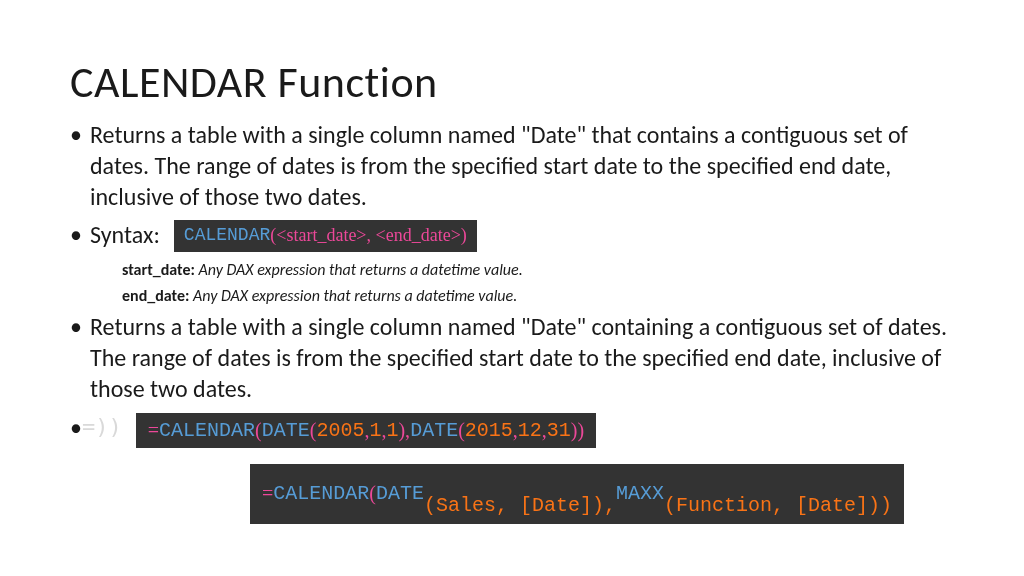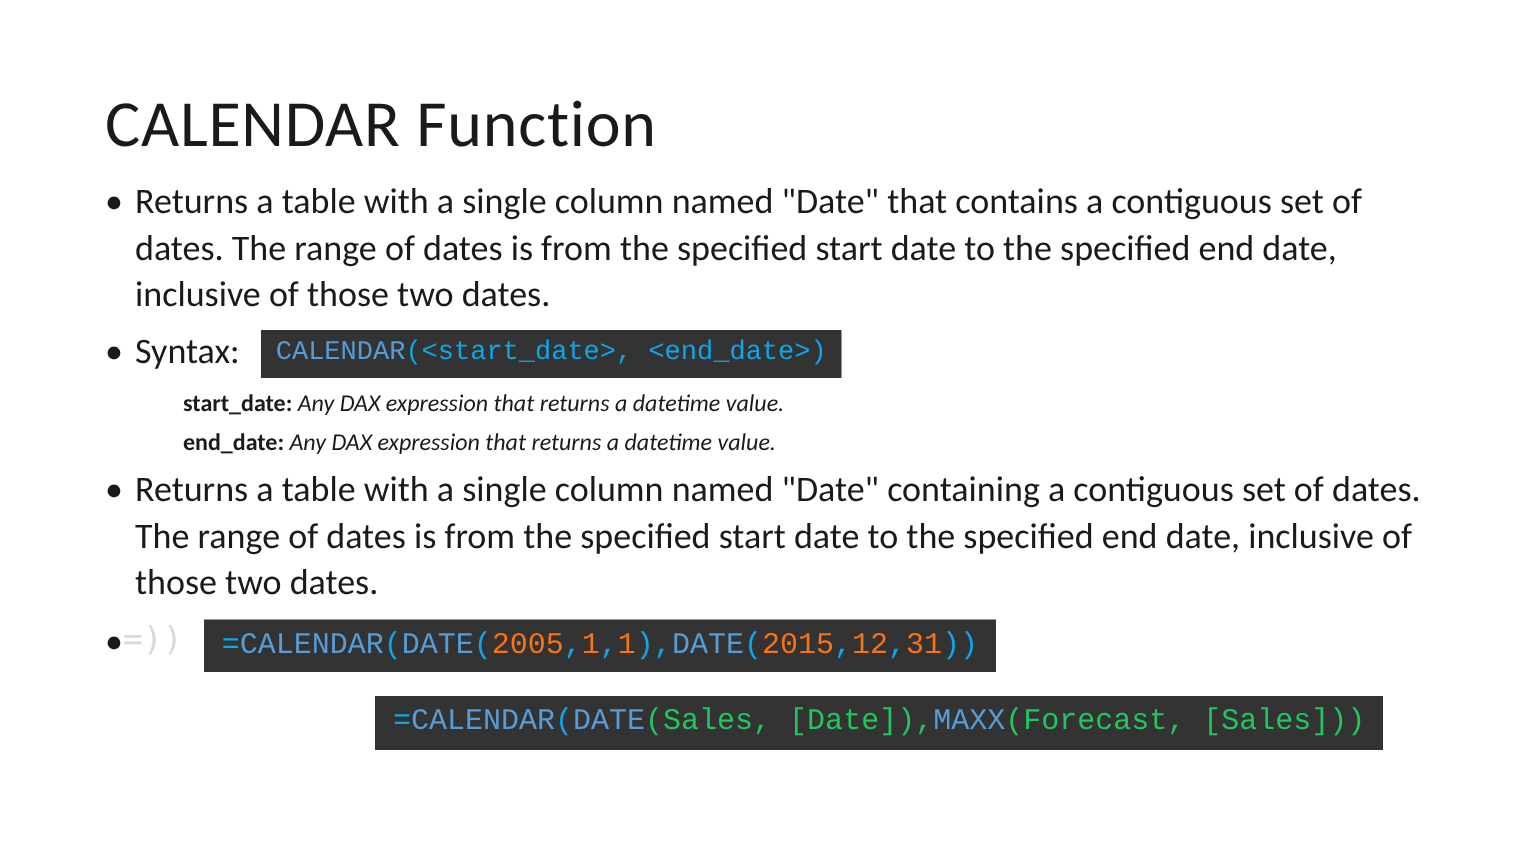--- a/index.html
+++ b/index.html
@@ -44,22 +44,22 @@
     color: #cfcfcf;
     font-family: Consolas, "Courier New", monospace;
     font-size: 18px;
     padding: 4px 10px;
     white-space: nowrap;
   }
   .code.big { font-size: 20px; padding: 5px 12px; }
   .kw  { color: #569cd6; }
   .fn  { color: #569cd6; }
   .num { color: #f97316; }
-  .id  { color: #22c55e; }
-  .p   { color: #0ea5e9; }
+  .id  { color: #f97316; margin-top: 24px; }
+  .p   { color: #ec4899; font-family: Liberation Serif, serif; }
   .param-line {
     font-size: 16px;
     font-style: italic;
     margin-bottom: 6px;
   }
   .param-line b { font-style: normal; }
   .faded {
     color: #d9d9d9;
     font-family: Consolas, monospace;
     font-size: 22px;
@@ -127,15 +127,15 @@
 </ul>
 
 <div class="ex2-wrap">
   <span class="code big">
     <span class="p">= </span>
       <span class="fn">CALENDAR </span>
       <span class="p">(</span>
       <span class="fn">DATE </span>
       <span class="id">(Sales, [Date]), </span>
       <span class="fn">MAXX </span>
-      <span class="id">(Forecast, [Sales]))</span>
+      <span class="id">(Function, [Date]))</span>
   </span>
 </div>
 
 </body></html>

